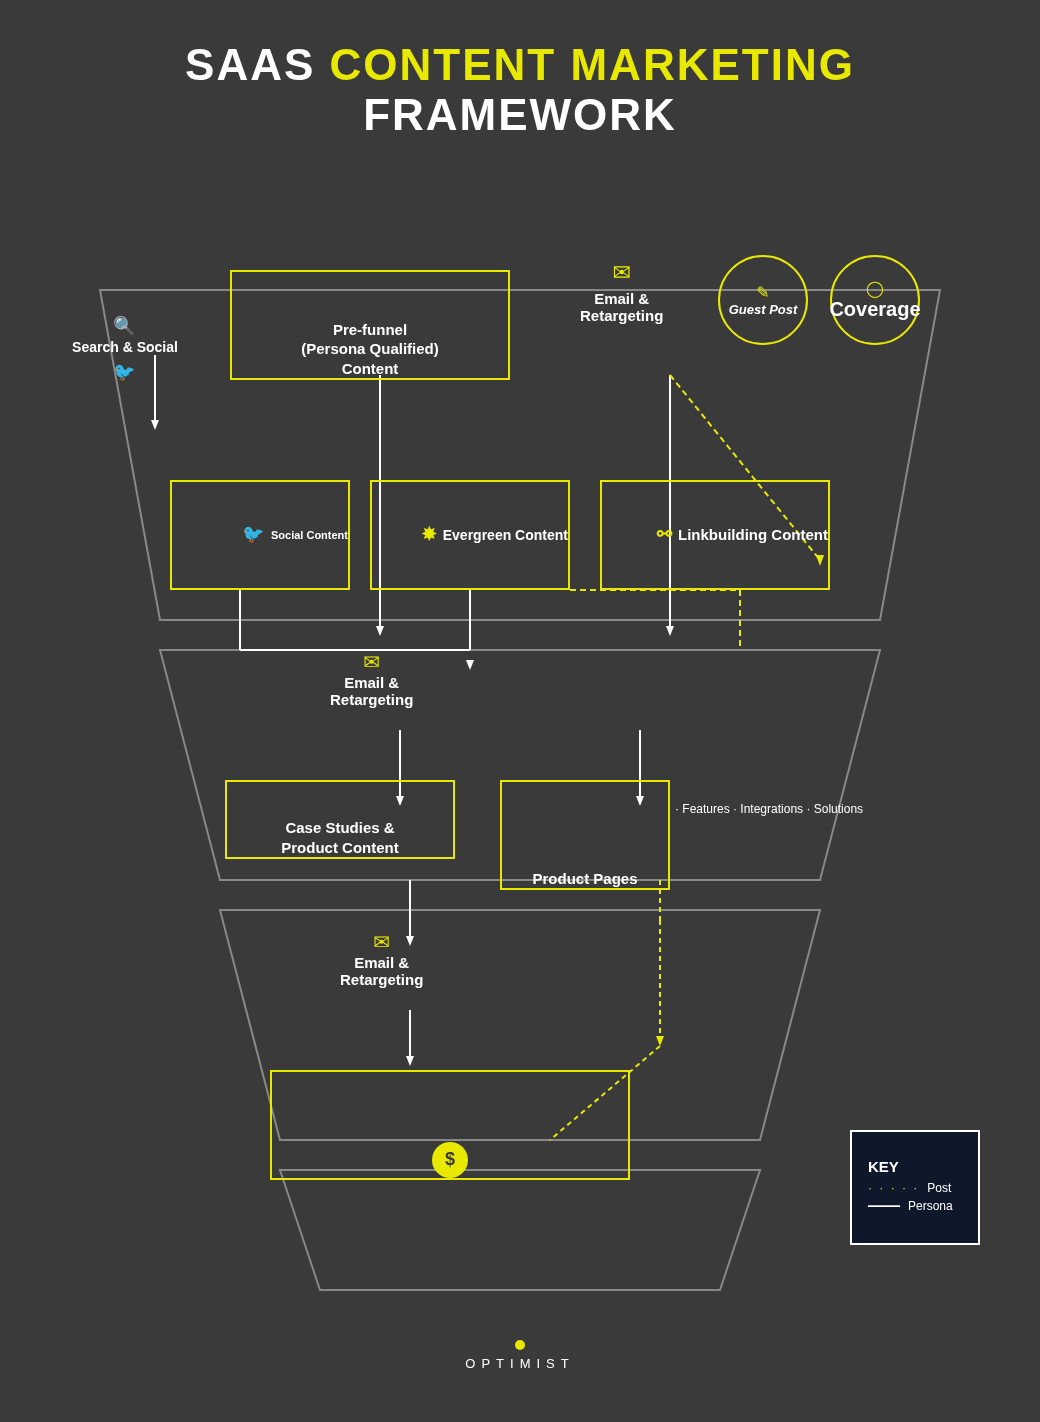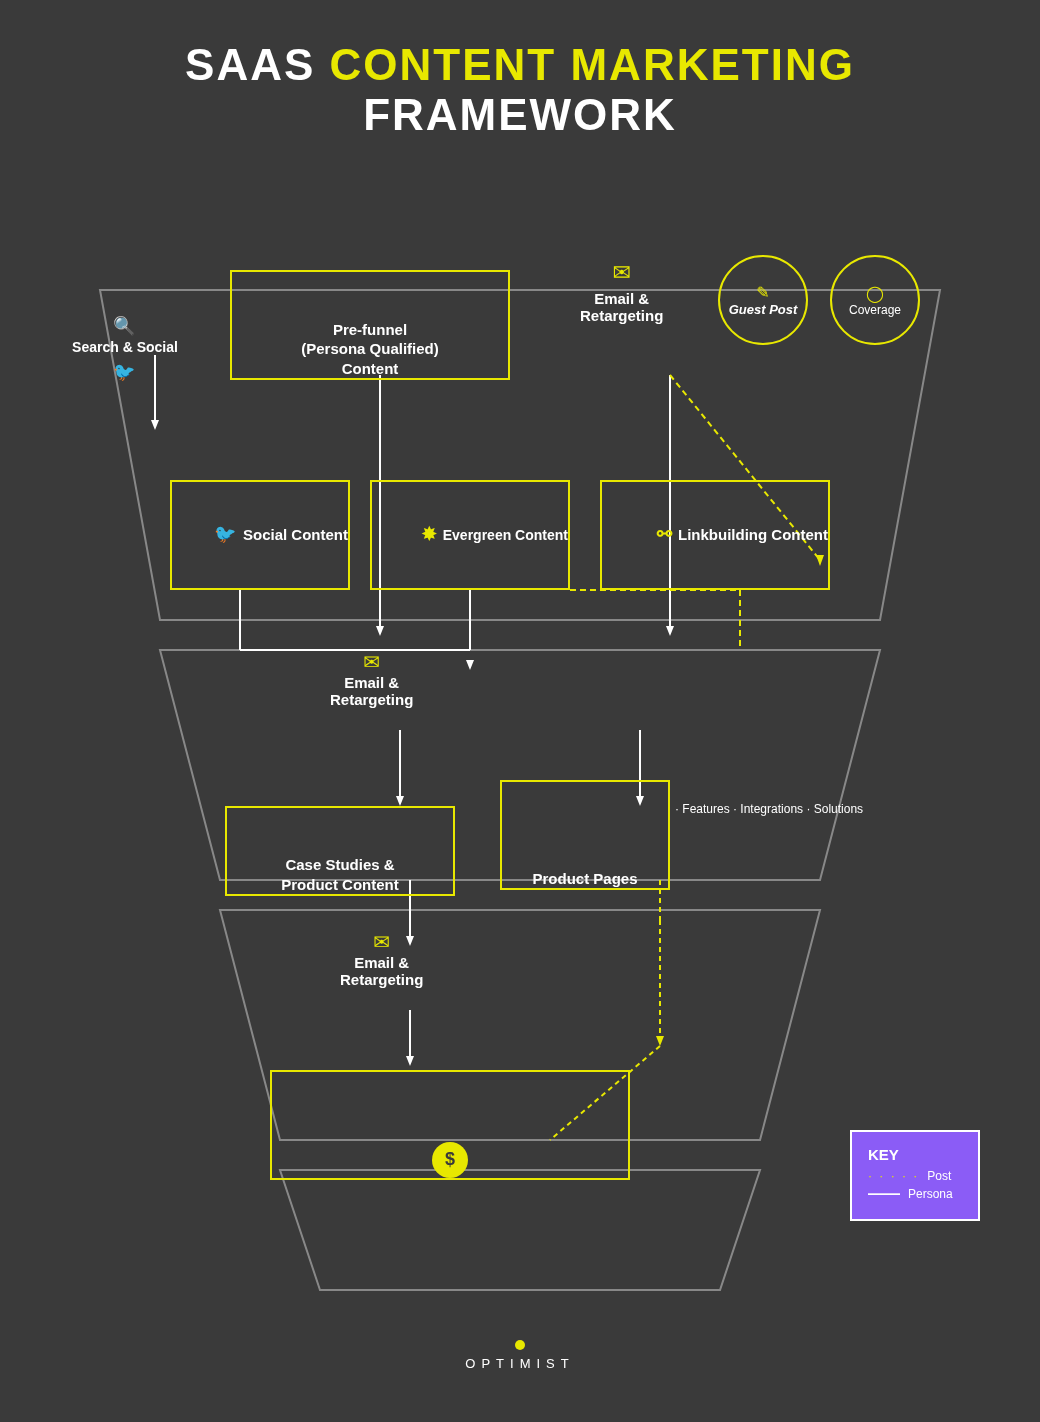--- a/index.html
+++ b/index.html
@@ -98,22 +98,22 @@
       font-weight: 400;
       position: absolute;
       text-align: left;
       line-height: 1.6;
     }
 
     
     .key-box {
       position: absolute;
       border: 2px solid #fff;
-      background: #8b5cf6;
-      padding: 14px 16px;
+      background: #0f172a;
+      padding: 26px 16px;
       color: #fff;
       font-size: 13px;
       font-weight: 700;
     }
     .key-box .key-title {
       font-size: 15px;
       font-weight: 900;
       margin-bottom: 6px;
     }
     .key-line {
@@ -238,27 +238,27 @@
     </div>
 
     <div class="box-round" style="position:absolute; left:678px; top:95px; width:90px; height:90px; display:flex; flex-direction:column; align-items:center; justify-content:center; text-align:center;">
       <div class="icon" style="font-size:16px;">✎</div>
       <div style="font-size:13px; font-weight:700; line-height:1.2;font-style:italic;">Guest
 Post</div>
     </div>
 
     <div class="box-round" style="position:absolute; left:790px; top:95px; width:90px; height:90px; display:flex; flex-direction:column; align-items:center; justify-content:center; text-align:center;">
       <div class="icon" style="font-size:16px;">◯</div>
-      <div style="font-size:12px; font-weight:400;">Coverage</div>
+      <div style="font-size:20px; font-weight:700;">Coverage</div>
     </div>
 
     <div class="box" style="left:130px; top:320px; width:180px; height:110px; flex-direction:column; gap:6px;">
       <div style="display:flex; align-items:center; gap:6px;">
         <span class="icon" style="font-size:18px;">🐦</span>
-        <span style="font-weight:700; font-size:15px;">Social
+        <span style="font-weight:700; font-size:11px;">Social
 Content</span>
       </div>
     </div>
 
     <div class="box" style="left:330px; top:320px; width:200px; height:110px; flex-direction:column; gap:6px;">
       <div style="display:flex; align-items:center; gap:6px;">
         <span class="icon" style="font-size:18px;">✸</span>
         <span style="font-weight:700; font-size:14px;">Evergreen
 Content</span>
       </div>
@@ -271,21 +271,21 @@
 Content</span>
       </div>
     </div>
 
     <div style="position:absolute; left:290px; top:490px; text-align:center;">
       <div class="icon" style="font-size:20px;">✉</div>
       <div style="font-size:15px; font-weight:700; white-space:pre-line;">Email &amp;
 Retargeting</div>
     </div>
 
-    <div class="box" style="left:185px; top:620px; width:230px; height:90px;margin-top:26px;">
+    <div class="box" style="left:185px; top:620px; width:230px; height:79px;">
       <span style="font-weight:700; font-size:15px; white-space:pre-line; text-align:center;">Case Studies &amp;
 Product Content</span>
     </div>
 
     <div class="box" style="left:460px; top:620px; width:170px; height:110px;">
       <span style="font-weight:700; font-size:15px;">Product
 Pages</span>
     </div>
 
     <div class="small-text" style="left:635px; top:640px;">· Features

